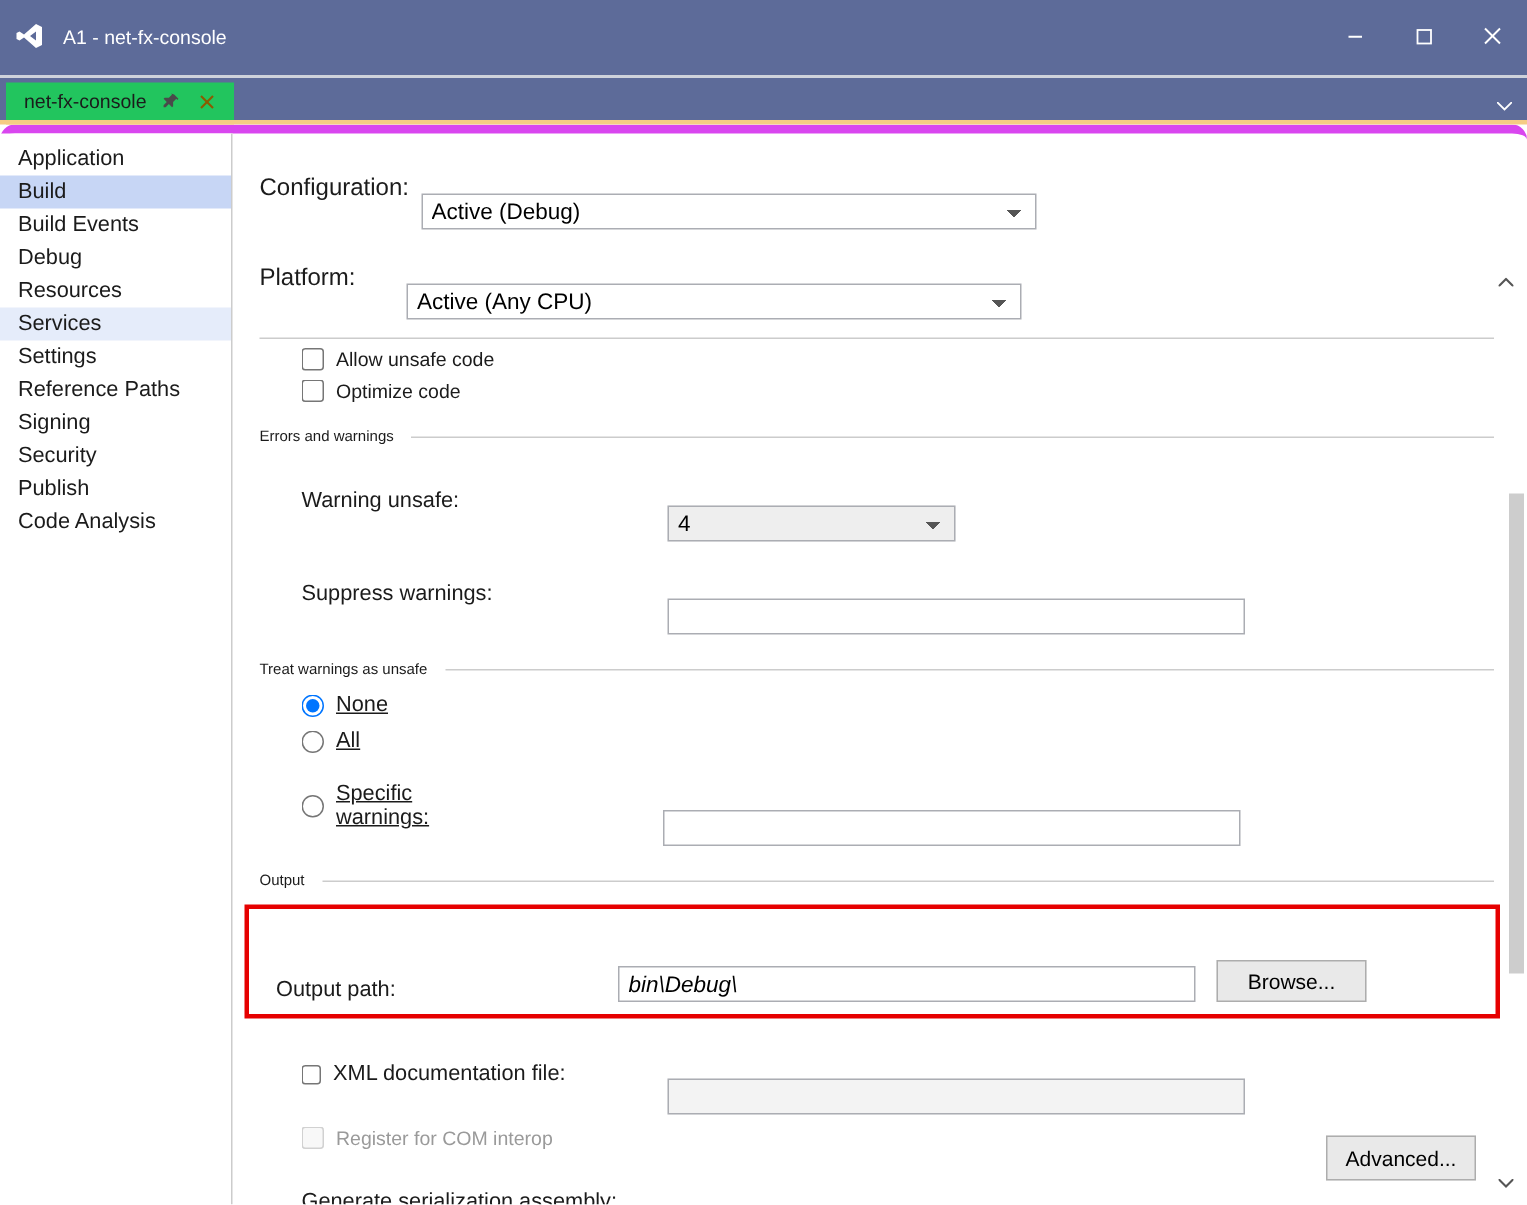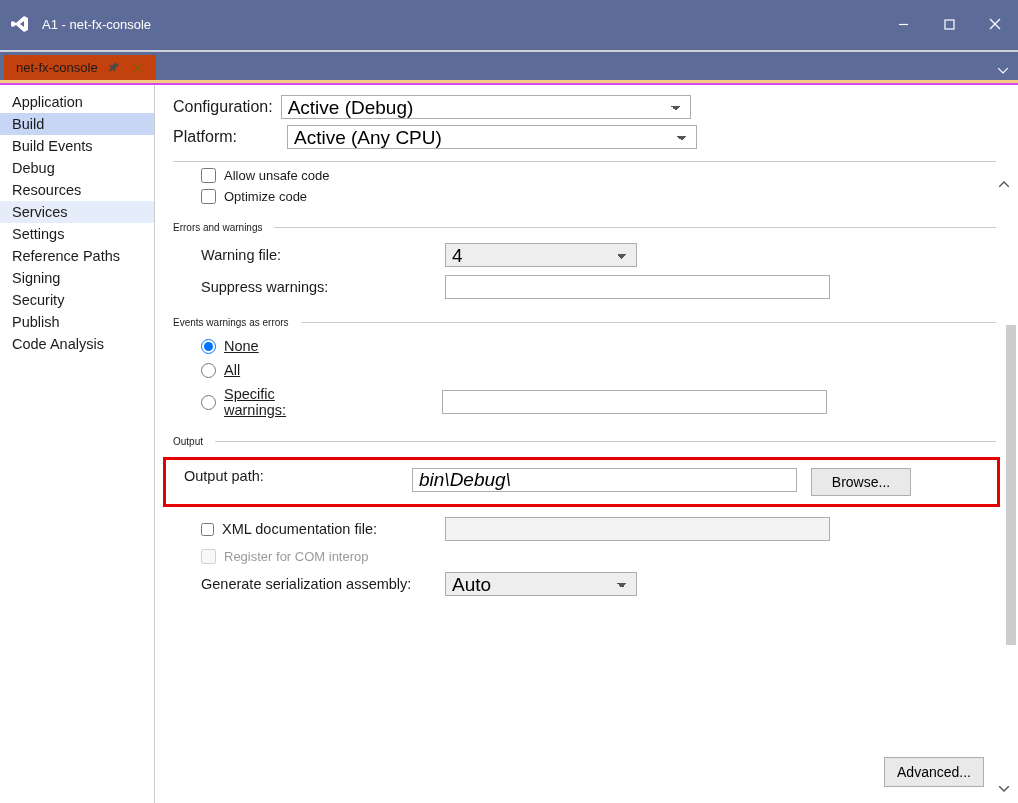--- a/index.html
+++ b/index.html
@@ -11,46 +11,46 @@
   .titlebar .title { margin-left: 8px; font-size: 13px; flex: 1; }
   .win-btns { display: flex; height: 100%; }
   .win-btn { width: 46px; display:flex; align-items:center; justify-content:center; color:#fff; }
   .win-btn svg { pointer-events:none; }
   
   
   .menustrip { height: 20px; background: #5d6b99; border-bottom: 2px solid #ced2db; }
   
   
   .tabbar { height: 28px; background: #5d6b99; display:flex; align-items:flex-end; padding-left: 4px; }
-  .tab { background:#c2410c; height: 25px; padding: 0 10px 0 12px; display:flex; align-items:center; gap:8px; font-size:13px; color:#1b1b1b; position:relative;text-align:right; }
+  .tab { background:#22c55e; height: 25px; padding: 0 10px 0 12px; display:flex; align-items:center; gap:8px; font-size:13px; color:#1b1b1b; position:relative;text-align:right; }
   .tab::after { content:""; position:absolute; left:0; right:0; bottom:-3px; height:3px; background:#f5cc84; }
   .tab .pin, .tab .close { display:flex; align-items:center; justify-content:center; width:16px; height:16px; }
   .tabbar .dropdown-arrow { margin-left:auto; margin-right:10px; color:#fff; display:flex; align-items:center; padding-bottom:6px; }
   .tab-underline { height:3px; background:#f5cc84; }
   
   
-  .content { display:flex; height: calc(803px - 32px - 20px - 28px - 3px); background:#fff; border-top:2px solid #d946ef; }
+  .content { display:flex; height: calc(803px - 32px - 20px - 28px - 3px); background:#fff; border-top:6px solid #d946ef;border-radius:10px; }
   
   
   .sidebar { width: 155px; border-right:1px solid #ccc; background:#fff; padding-top:6px; }
   .side-item { padding: 3px 10px 3px 12px; font-size:14.5px; color:#1b1b1b; cursor:default; }
   .side-item.selected { background:#c7d6f5; }
   .side-item.highlight { background:#e5ecfa; }
   
   
   .main { flex:1; position:relative; padding: 10px 22px 0 18px; overflow:hidden; }
   .scroll-up, .scroll-down { position:absolute; right:6px; width:17px; height:17px; display:flex; align-items:center; justify-content:center; color:#555; }
   .scroll-up { top:90px; }
   .scroll-down { bottom:6px; }
   .scroll-thumb { position:absolute; right:2px; top:240px; width:10px; height:320px; background:#cdcdcd; border-radius:0; }
   
   .row { display:flex; align-items:center; margin-bottom:6px; gap:8px; }
   .row label { font-size:16px; }
   
-  select, input[type=text] { border:1px solid #abadb3; background:#fff; height:24px; font-size:19px; padding:0 6px; }
+  select, input[type=text] { border:1px solid #abadb3; background:#fff; height:24px; font-size:15px; padding:0 6px;margin-top:30px; }
   select.wide { width: 410px; }
   select { appearance:none; background-image: linear-gradient(45deg, transparent 50%, #555 50%), linear-gradient(135deg, #555 50%, transparent 50%); background-position: calc(100% - 14px) 10px, calc(100% - 9px) 10px; background-size: 5px 5px, 5px 5px; background-repeat:no-repeat; padding-right:24px; }
   select.shaded { background-color:#eee; }
   
   hr.thin { border:none; border-top:1px solid #ccc; margin: 12px 0 6px 0; }
   
   .section-header { display:flex; align-items:center; gap:12px; margin: 18px 0 10px 0; }
   .section-header span { font-size:10px; white-space:nowrap; }
   .section-header .line { flex:1; height:1px; background:#ccc; }
   
@@ -65,21 +65,21 @@
   .form-row input[type=text] { width:385px; }
   .form-row select.med { width:192px; }
   .form-row input.disabled-input { background:#f3f3f3; color:#999; }
   
   .radio-row { display:flex; align-items:center; gap:8px; margin:8px 0;text-decoration:underline; }
   .radio-row input[type=radio] { width:15px; height:15px; }
   .radio-row .lbl { font-size:14.5px; }
   .radio-row input[type=text] { width:385px; margin-left:auto; margin-right:140px; }
   
   
-  .highlight-box { border:3px solid #e60000; padding: 8px 10px 8px 18px; margin:4px -4px 10px -10px; display:flex; align-items:flex-start; }
+  .highlight-box { border:3px solid #e60000; padding: 8px 10px 8px 18px; margin:4px -4px 10px -10px; display:flex; align-items:flex-end; }
   .highlight-box .lbl { width: 228px; font-size:14.5px; }
   .highlight-box input[type=text] { width:385px;font-style:italic; }
   .browse-btn { width:100px; height:28px; border:1px solid #adadad; background:#e9e9e9; font-size:14px; margin-left:14px; cursor:default; }
   
   .advanced-btn { position:absolute; right:34px; bottom:16px; width:100px; height:30px; border:1px solid #adadad; background:#e9e9e9; font-size:14px; cursor:default;margin-top:22px; }
 </style>
 </head>
 <body>
 
 <div class="titlebar">
@@ -152,21 +152,21 @@
 
   <div class="main">
 
     <div class="row">
       <label>Configuration:</label>
       <select class="wide">
         <option>Active (Debug)</option>
       </select>
     </div>
     <div class="row">
-      <label style="margin-right:42px">Platform:</label>
+      <label style="margin-right:26px">Platform:</label>
       <select class="wide">
         <option>Active (Any CPU)</option>
       </select>
     </div>
     <hr class="thin">
 
     <div class="indent">
       <div class="chk-row">
         <input type="checkbox" style="">
         <span>Allow unsafe code</span>
@@ -176,33 +176,33 @@
         <span>Optimize code</span>
       </div>
     </div>
 
     <div class="section-header">
       <span>Errors and warnings</span>
       <div class="line"></div>
     </div>
     <div class="indent">
       <div class="form-row">
-        <span class="lbl">Warning file:</span>
+        <span class="lbl">Warning unsafe:</span>
         <select class="med shaded">
           <option>4</option>
         </select>
       </div>
       <div class="form-row">
         <span class="lbl">Suppress warnings:</span>
         <input type="text" value="" style="">
       </div>
     </div>
 
     <div class="section-header">
-      <span>Events warnings as errors</span>
+      <span>Treat warnings as unsafe</span>
       <div class="line"></div>
     </div>
     <div class="indent">
       <div class="radio-row">
         <input type="radio" name="tw" checked="" style="">
         <span class="lbl">None</span>
       </div>
       <div class="radio-row">
         <input type="radio" name="tw" style="">
         <span class="lbl">All</span>

